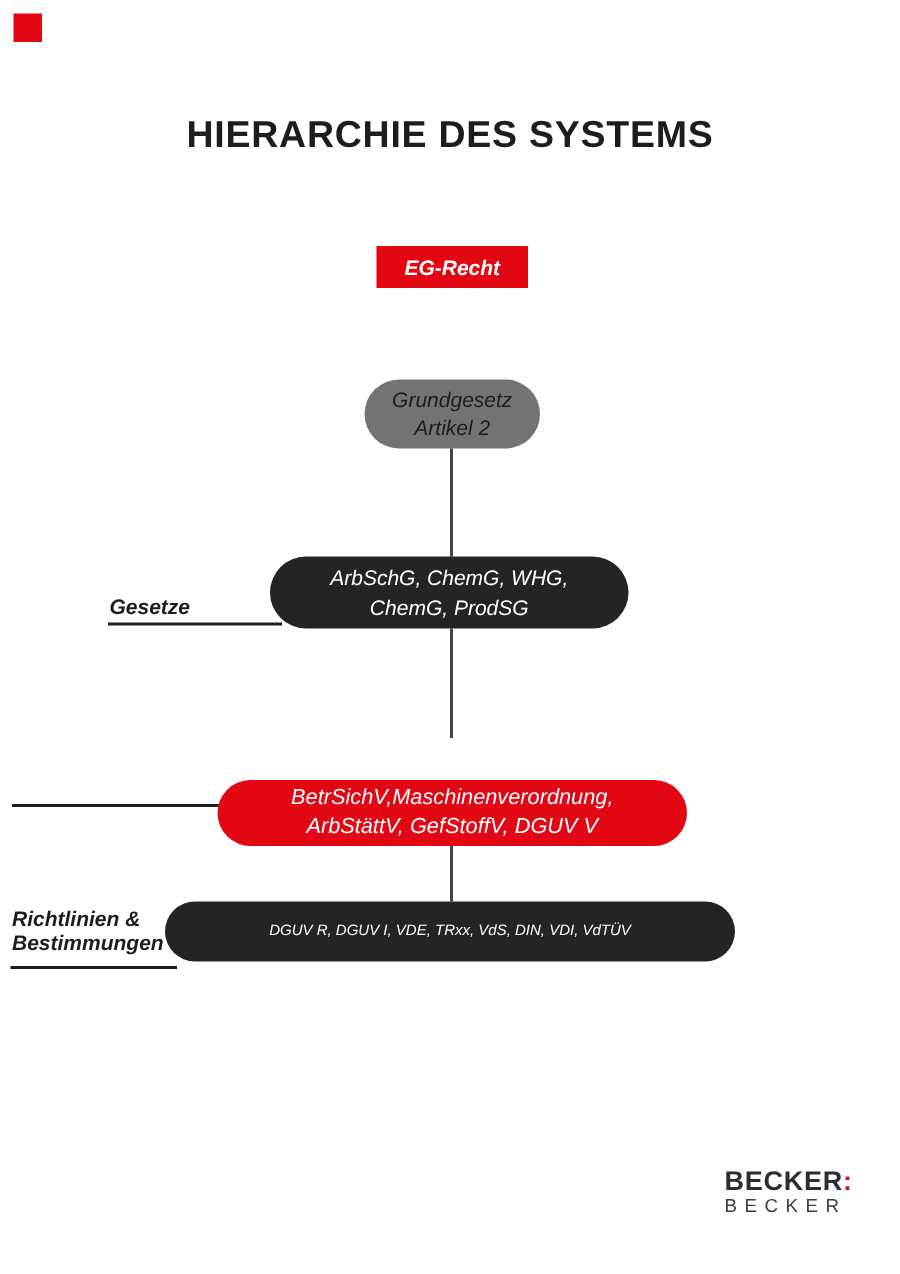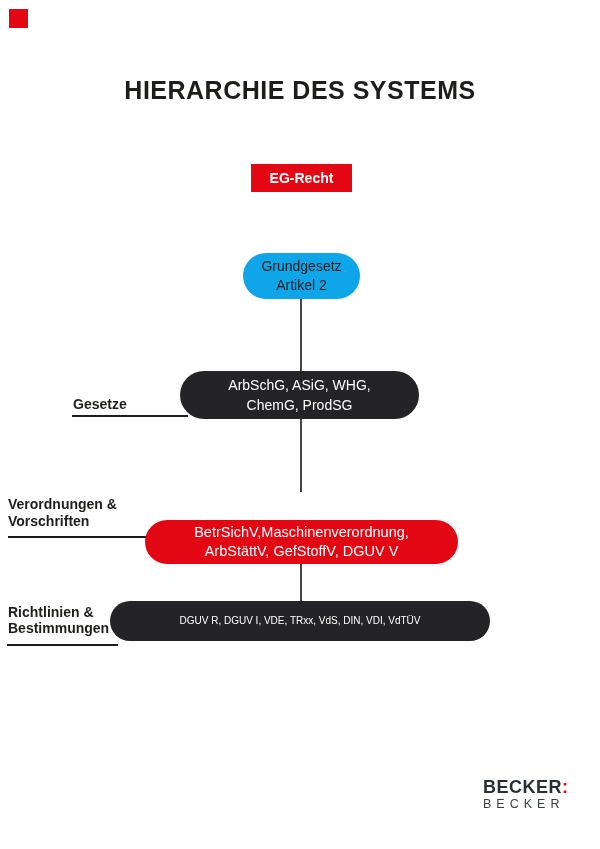--- a/index.html
+++ b/index.html
@@ -5,40 +5,40 @@
   html,body{margin:0;padding:0;background:#ffffff;}
   .page{
     position:relative;width:571px;height:849px;background:#ffffff;overflow:hidden;
     font-family:"Liberation Sans","DejaVu Sans",sans-serif;color:#1d1d1b;
   }
   .corner-mark{position:absolute;left:9px;top:9px;width:19px;height:19px;background:#e30613;}
   .title{
     position:absolute;left:0;top:76px;width:600px;margin:0;text-align:center;
     font-size:25px;font-weight:900;letter-spacing:0.5px;color:#1d1d1b;
   }
-  .box{position:absolute;display:flex;flex-direction:column;align-items:center;justify-content:center;text-align:center;}
+  .box{position:absolute;display:flex;flex-direction:column;align-items:center;justify-content:center;text-align:center;font-style:italic;}
   .box span{display:block;}
   .root-box{
     left:251px;top:164px;width:101px;height:28px;background:#e30613;color:#ffffff;
     font-size:14px;font-weight:bold;
   }
   .gray-box{
-    left:243px;top:253px;width:117px;height:46px;background:#0ea5e9;border-radius:23px;
+    left:243px;top:253px;width:117px;height:46px;background:#737373;border-radius:23px;
     color:#1d1d1b;font-size:14px;line-height:19px;
   }
   .dark-box{background:#242426;color:#ffffff;}
   .red-box{background:#e30613;color:#ffffff;}
   .box-gesetze{left:180px;top:371px;width:239px;height:48px;border-radius:24px;font-size:14px;line-height:20px;}
   .box-verordnungen{left:145px;top:520px;width:313px;height:44px;border-radius:22px;font-size:14.5px;line-height:19px;}
   .box-richtlinien{left:110px;top:601px;width:380px;height:40px;border-radius:20px;font-size:10px;line-height:16px;}
   .connector{position:absolute;left:300px;width:1.5px;background:#444446;}
   .connector-1{top:299px;height:72px;}
   .connector-2{top:419px;height:73px;}
   .connector-3{top:536px;height:65px;}
-  .side-label{position:absolute;font-weight:bold;font-size:14px;color:#1d1d1b;}
+  .side-label{position:absolute;font-weight:bold;font-size:14px;color:#1d1d1b;font-style:italic;}
   .side-label span{display:block;}
   .label-gesetze{left:73px;top:397px;line-height:15px;}
   .label-verordnungen{left:8px;top:496px;line-height:17px;}
   .label-richtlinien{left:8px;top:604px;line-height:16px;}
   .rule{position:absolute;height:2px;background:#1d1d1b;}
   .rule-gesetze{left:72px;top:415px;width:116px;}
   .rule-verordnungen{left:8px;top:536px;width:147px;}
   .rule-richtlinien{left:7px;top:644px;width:111px;}
   .logo{position:absolute;left:483px;top:780px;text-align:left;}
   .logo-top{font-size:18px;font-weight:900;letter-spacing:0.5px;color:#2a2e34;line-height:15px;white-space:nowrap;}
@@ -65,28 +65,24 @@
 
   <div class="connector connector-1"></div>
   <div class="connector connector-2"></div>
   <div class="connector connector-3"></div>
 
   <div class="side-label label-gesetze">
     <span>Gesetze</span>
   </div>
   <div class="rule rule-gesetze"></div>
   <div class="box dark-box box-gesetze">
-    <span>ArbSchG, ASiG, WHG,</span>
+    <span>ArbSchG, ChemG, WHG,</span>
     <span>ChemG, ProdSG</span>
   </div>
 
-  <div class="side-label label-verordnungen">
-    <span>Verordnungen &amp;</span>
-    <span>Vorschriften</span>
-  </div>
   <div class="rule rule-verordnungen"></div>
   <div class="box red-box box-verordnungen">
     <span>BetrSichV,Maschinenverordnung,</span>
     <span>ArbStättV, GefStoffV, DGUV V</span>
   </div>
 
   <div class="side-label label-richtlinien">
     <span>Richtlinien &amp;</span>
     <span>Bestimmungen</span>
   </div>

